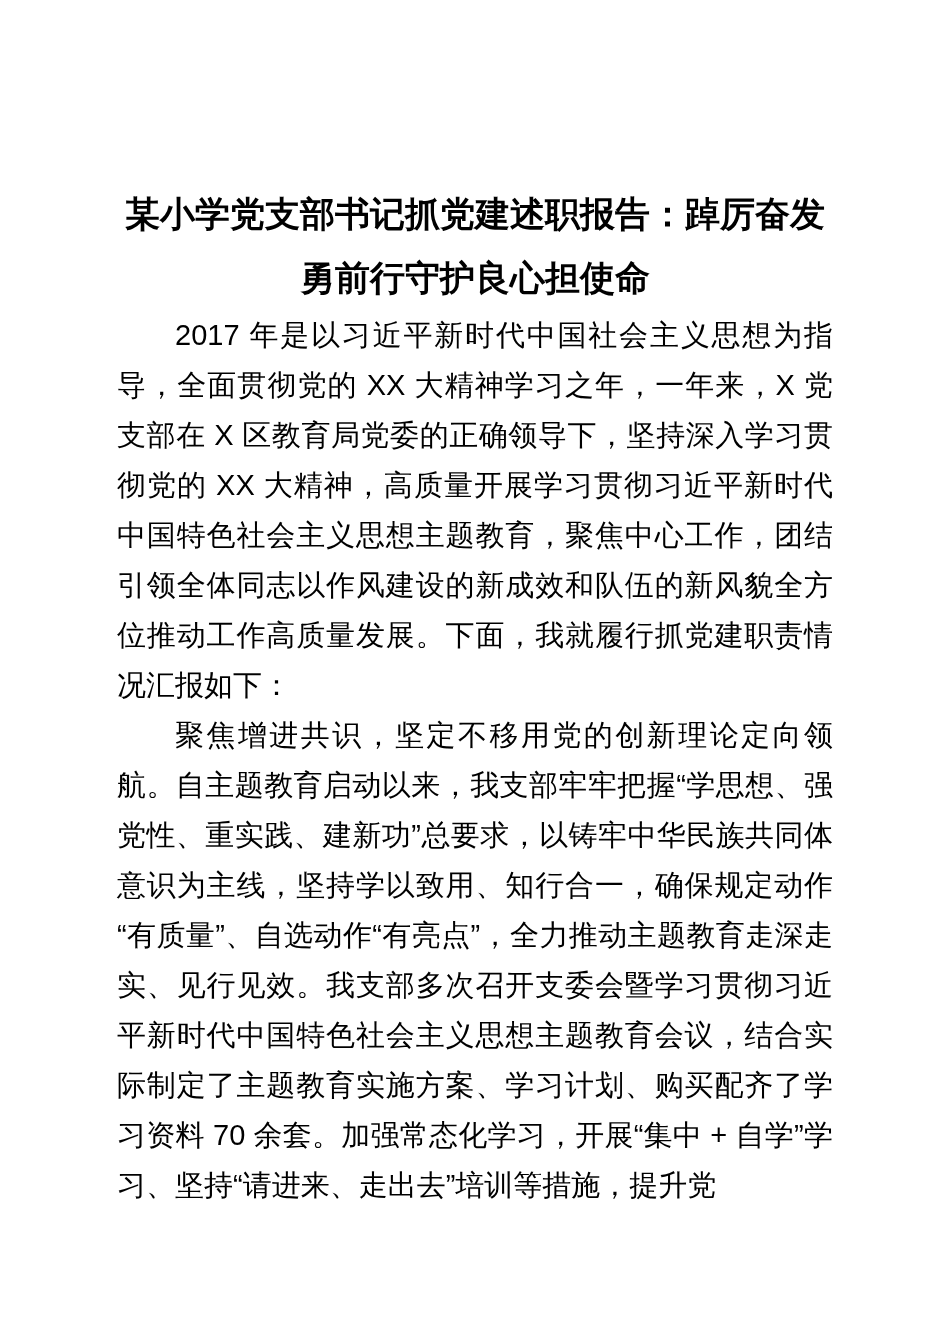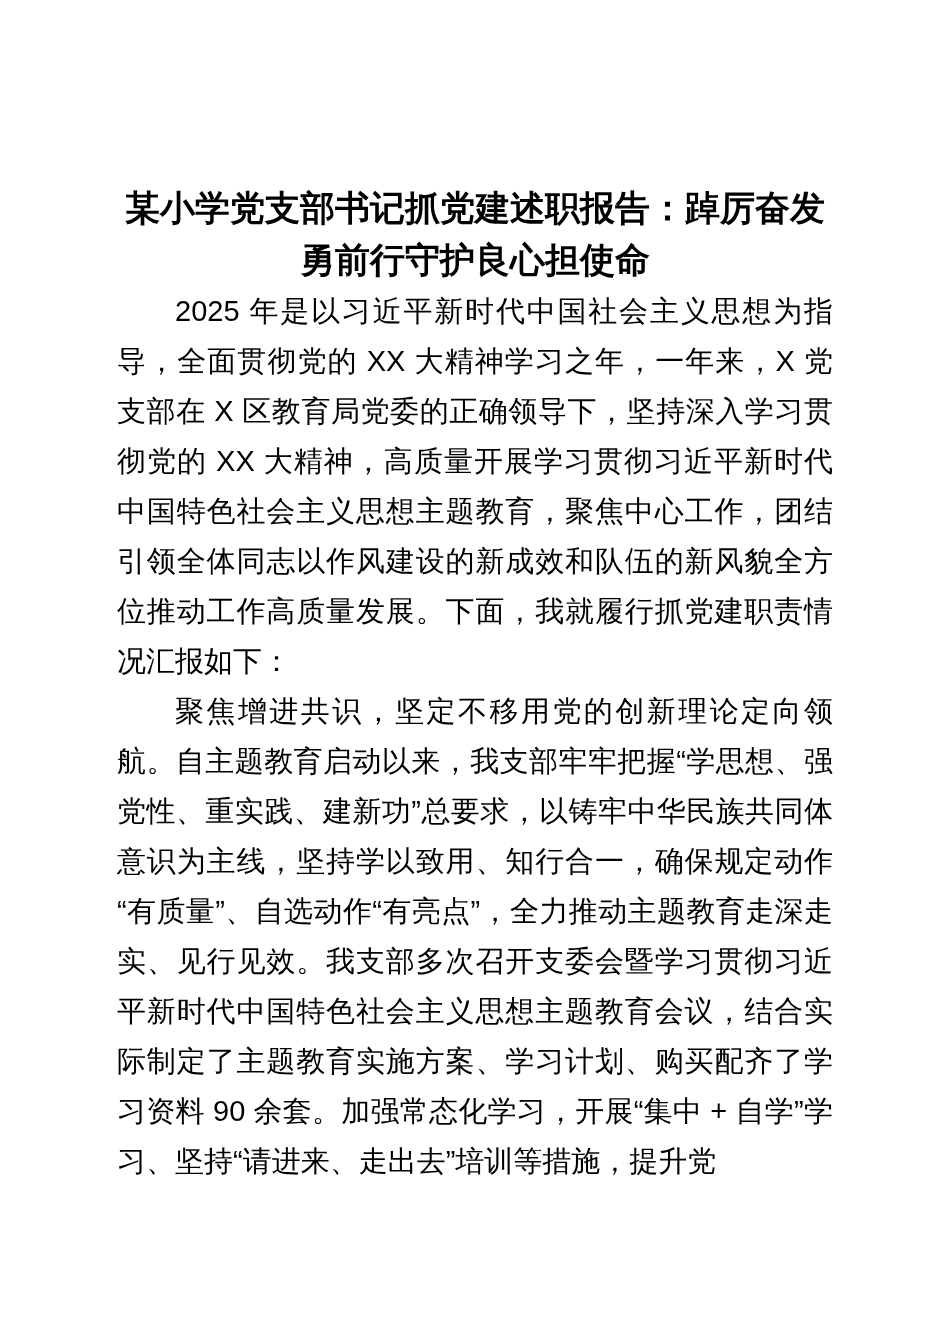--- a/index.html
+++ b/index.html
@@ -16,21 +16,21 @@
     box-sizing: border-box;
     padding: 182px 117px 0 117px;
     overflow: hidden;
     font-family: "Liberation Sans", "DejaVu Sans", sans-serif;
     color: #000000;
   }
   .doc-title {
     margin: 0;
     padding: 0;
     font-size: 35px;
-    line-height: 52px;
+    line-height: 64px;
     font-weight: bold;
     text-align: center;
     word-break: break-all;
   }
   .para {
     margin: 0;
     padding: 0;
     font-size: 29px;
     line-height: 50px;
     text-align: justify;
@@ -41,17 +41,17 @@
   .para.heading {
     font-weight: bold;
   }
 </style>
 </head>
 <body>
 
 <div class="page">
   <h1 class="doc-title">某小学党支部书记抓党建述职报告：踔厉奋发勇前行守护良心担使命</h1>
 
-  <p class="para body">2025 年是以习近平新时代中国社会主义思想为指导，全面贯彻党的 XX 大精神学习之年，一年来，X 党支部在 X 区教育局党委的正确领导下，坚持深入学习贯彻党的 XX 大精神，高质量开展学习贯彻习近平新时代中国特色社会主义思想主题教育，聚焦中心工作，团结引领全体同志以作风建设的新成效和队伍的新风貌全方位推动工作高质量发展。下面，我就履行抓党建职责情况汇报如下：</p>
+  <p class="para body">2017 年是以习近平新时代中国社会主义思想为指导，全面贯彻党的 XX 大精神学习之年，一年来，X 党支部在 X 区教育局党委的正确领导下，坚持深入学习贯彻党的 XX 大精神，高质量开展学习贯彻习近平新时代中国特色社会主义思想主题教育，聚焦中心工作，团结引领全体同志以作风建设的新成效和队伍的新风貌全方位推动工作高质量发展。下面，我就履行抓党建职责情况汇报如下：</p>
 
 
-  <p class="para body">聚焦增进共识，坚定不移用党的创新理论定向领航。自主题教育启动以来，我支部牢牢把握“学思想、强党性、重实践、建新功”总要求，以铸牢中华民族共同体意识为主线，坚持学以致用、知行合一，确保规定动作“有质量”、自选动作“有亮点”，全力推动主题教育走深走实、见行见效。我支部多次召开支委会暨学习贯彻习近平新时代中国特色社会主义思想主题教育会议，结合实际制定了主题教育实施方案、学习计划、购买配齐了学习资料 90 余套。加强常态化学习，开展“集中 + 自学”学习、坚持“请进来、走出去”培训等措施，提升党</p>
+  <p class="para body">聚焦增进共识，坚定不移用党的创新理论定向领航。自主题教育启动以来，我支部牢牢把握“学思想、强党性、重实践、建新功”总要求，以铸牢中华民族共同体意识为主线，坚持学以致用、知行合一，确保规定动作“有质量”、自选动作“有亮点”，全力推动主题教育走深走实、见行见效。我支部多次召开支委会暨学习贯彻习近平新时代中国特色社会主义思想主题教育会议，结合实际制定了主题教育实施方案、学习计划、购买配齐了学习资料 70 余套。加强常态化学习，开展“集中 + 自学”学习、坚持“请进来、走出去”培训等措施，提升党</p>
 </div>
 
 </body></html>

